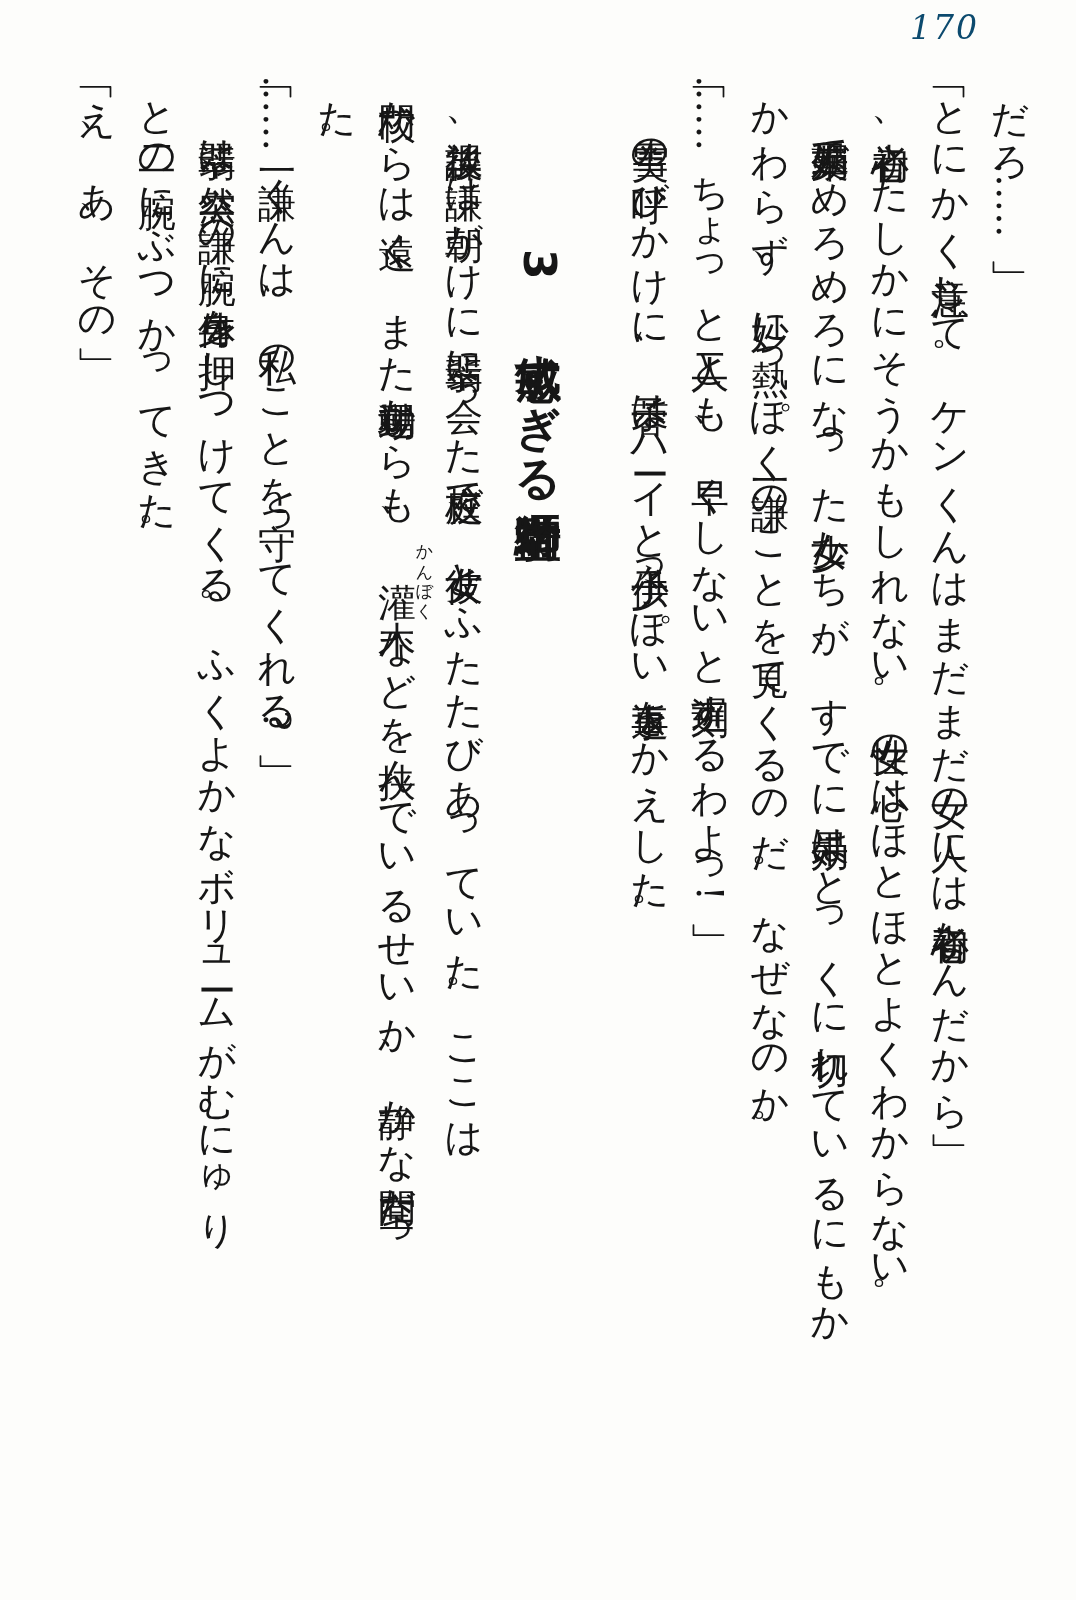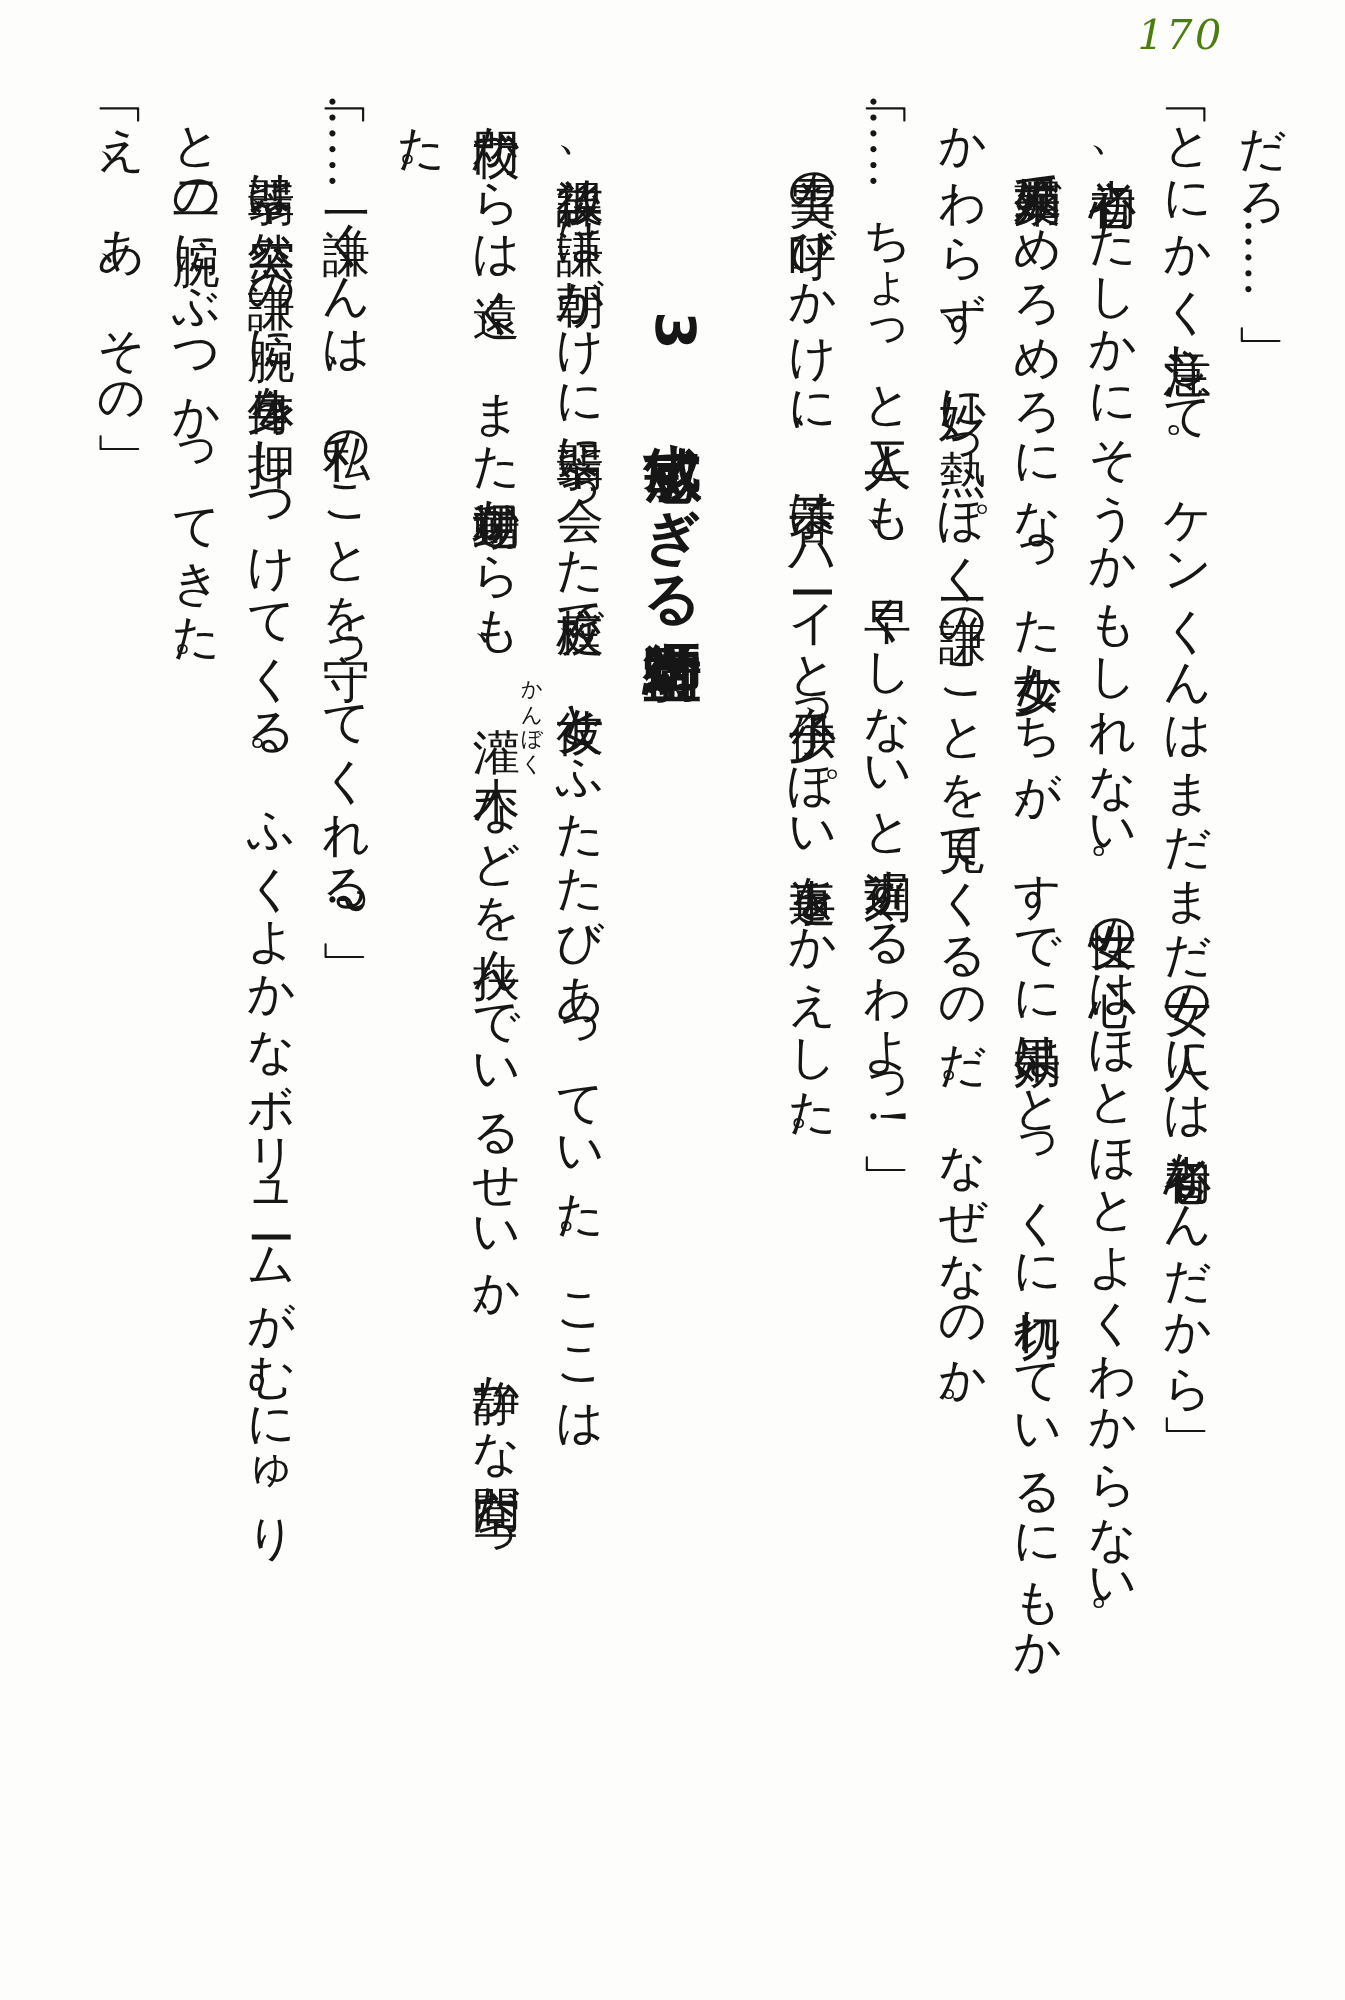--- a/index.html
+++ b/index.html
@@ -16,21 +16,21 @@
     color: #161616;
   }
   .page-number {
     position: absolute;
     top: 8px;
     left: 910px;
     font-size: 33px;
     font-style: italic;
     font-family: "DejaVu Serif", "Liberation Serif", serif;
     letter-spacing: 2px;
-    color: #4d7c0f;
+    color: #0c4a6e;
   }
   .text-block {
     position: absolute;
     top: 75px;
     right: 36px;
     height: 1452px;
     writing-mode: vertical-rl;
     text-orientation: mixed;
     font-size: 38px;
     line-height: 60px;

